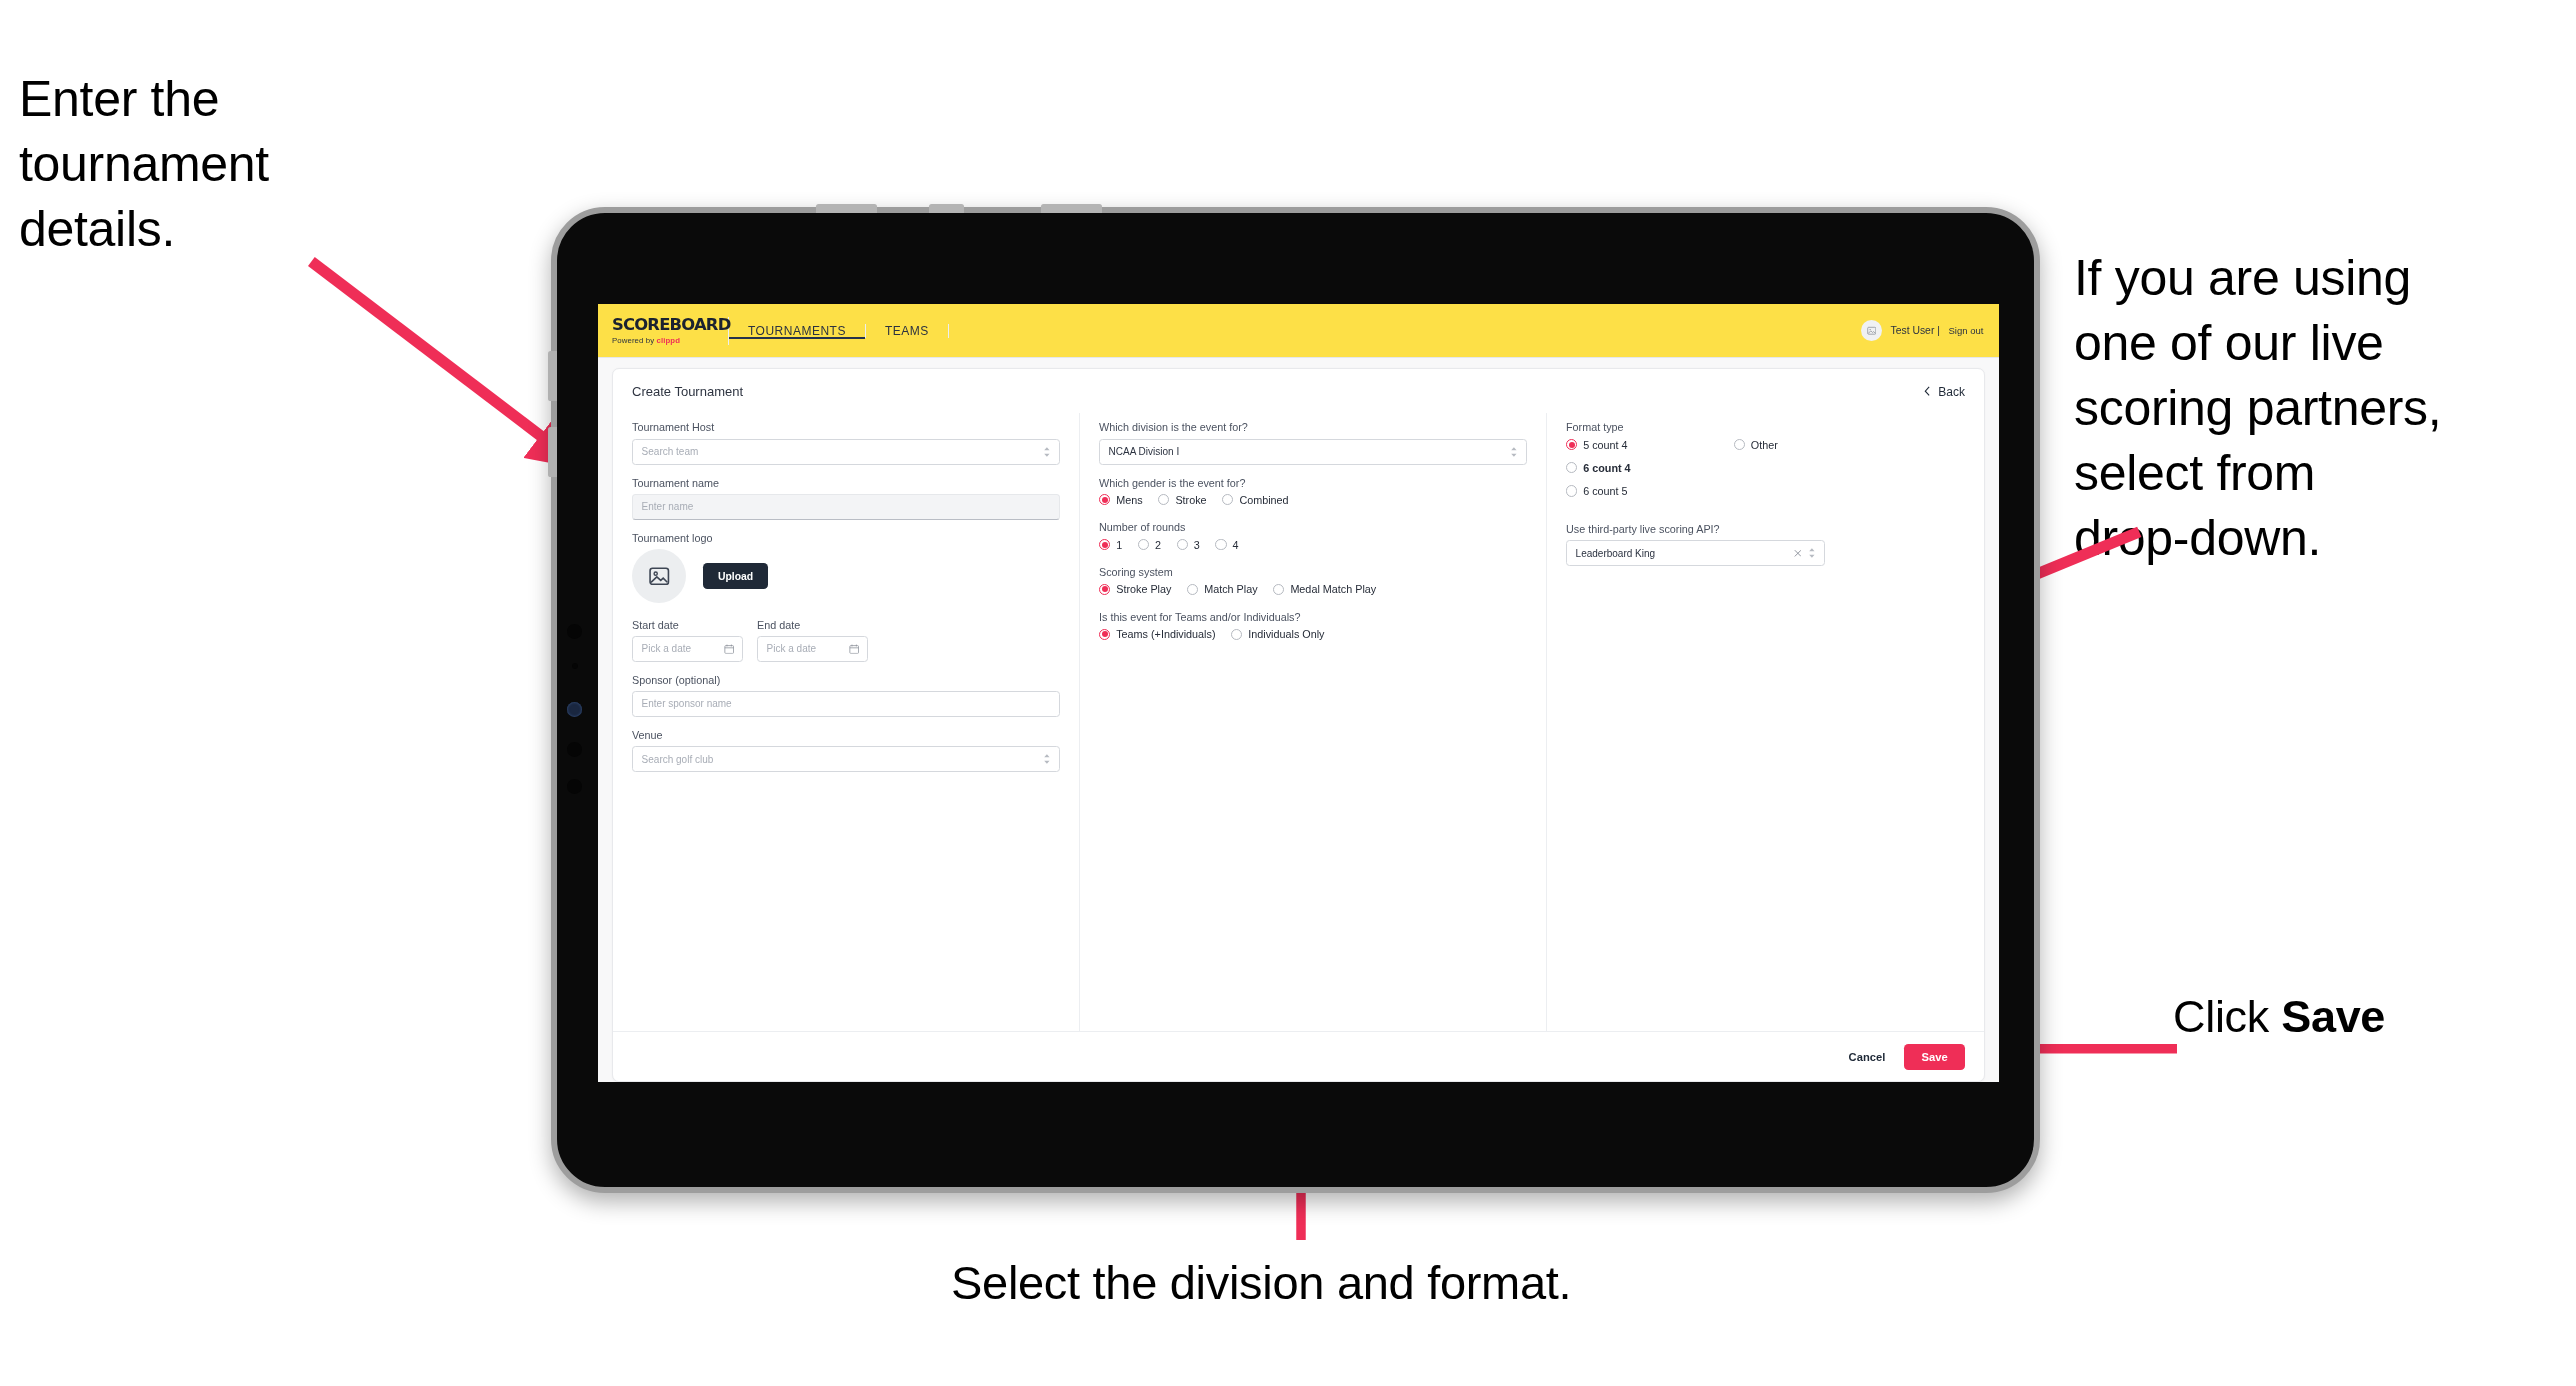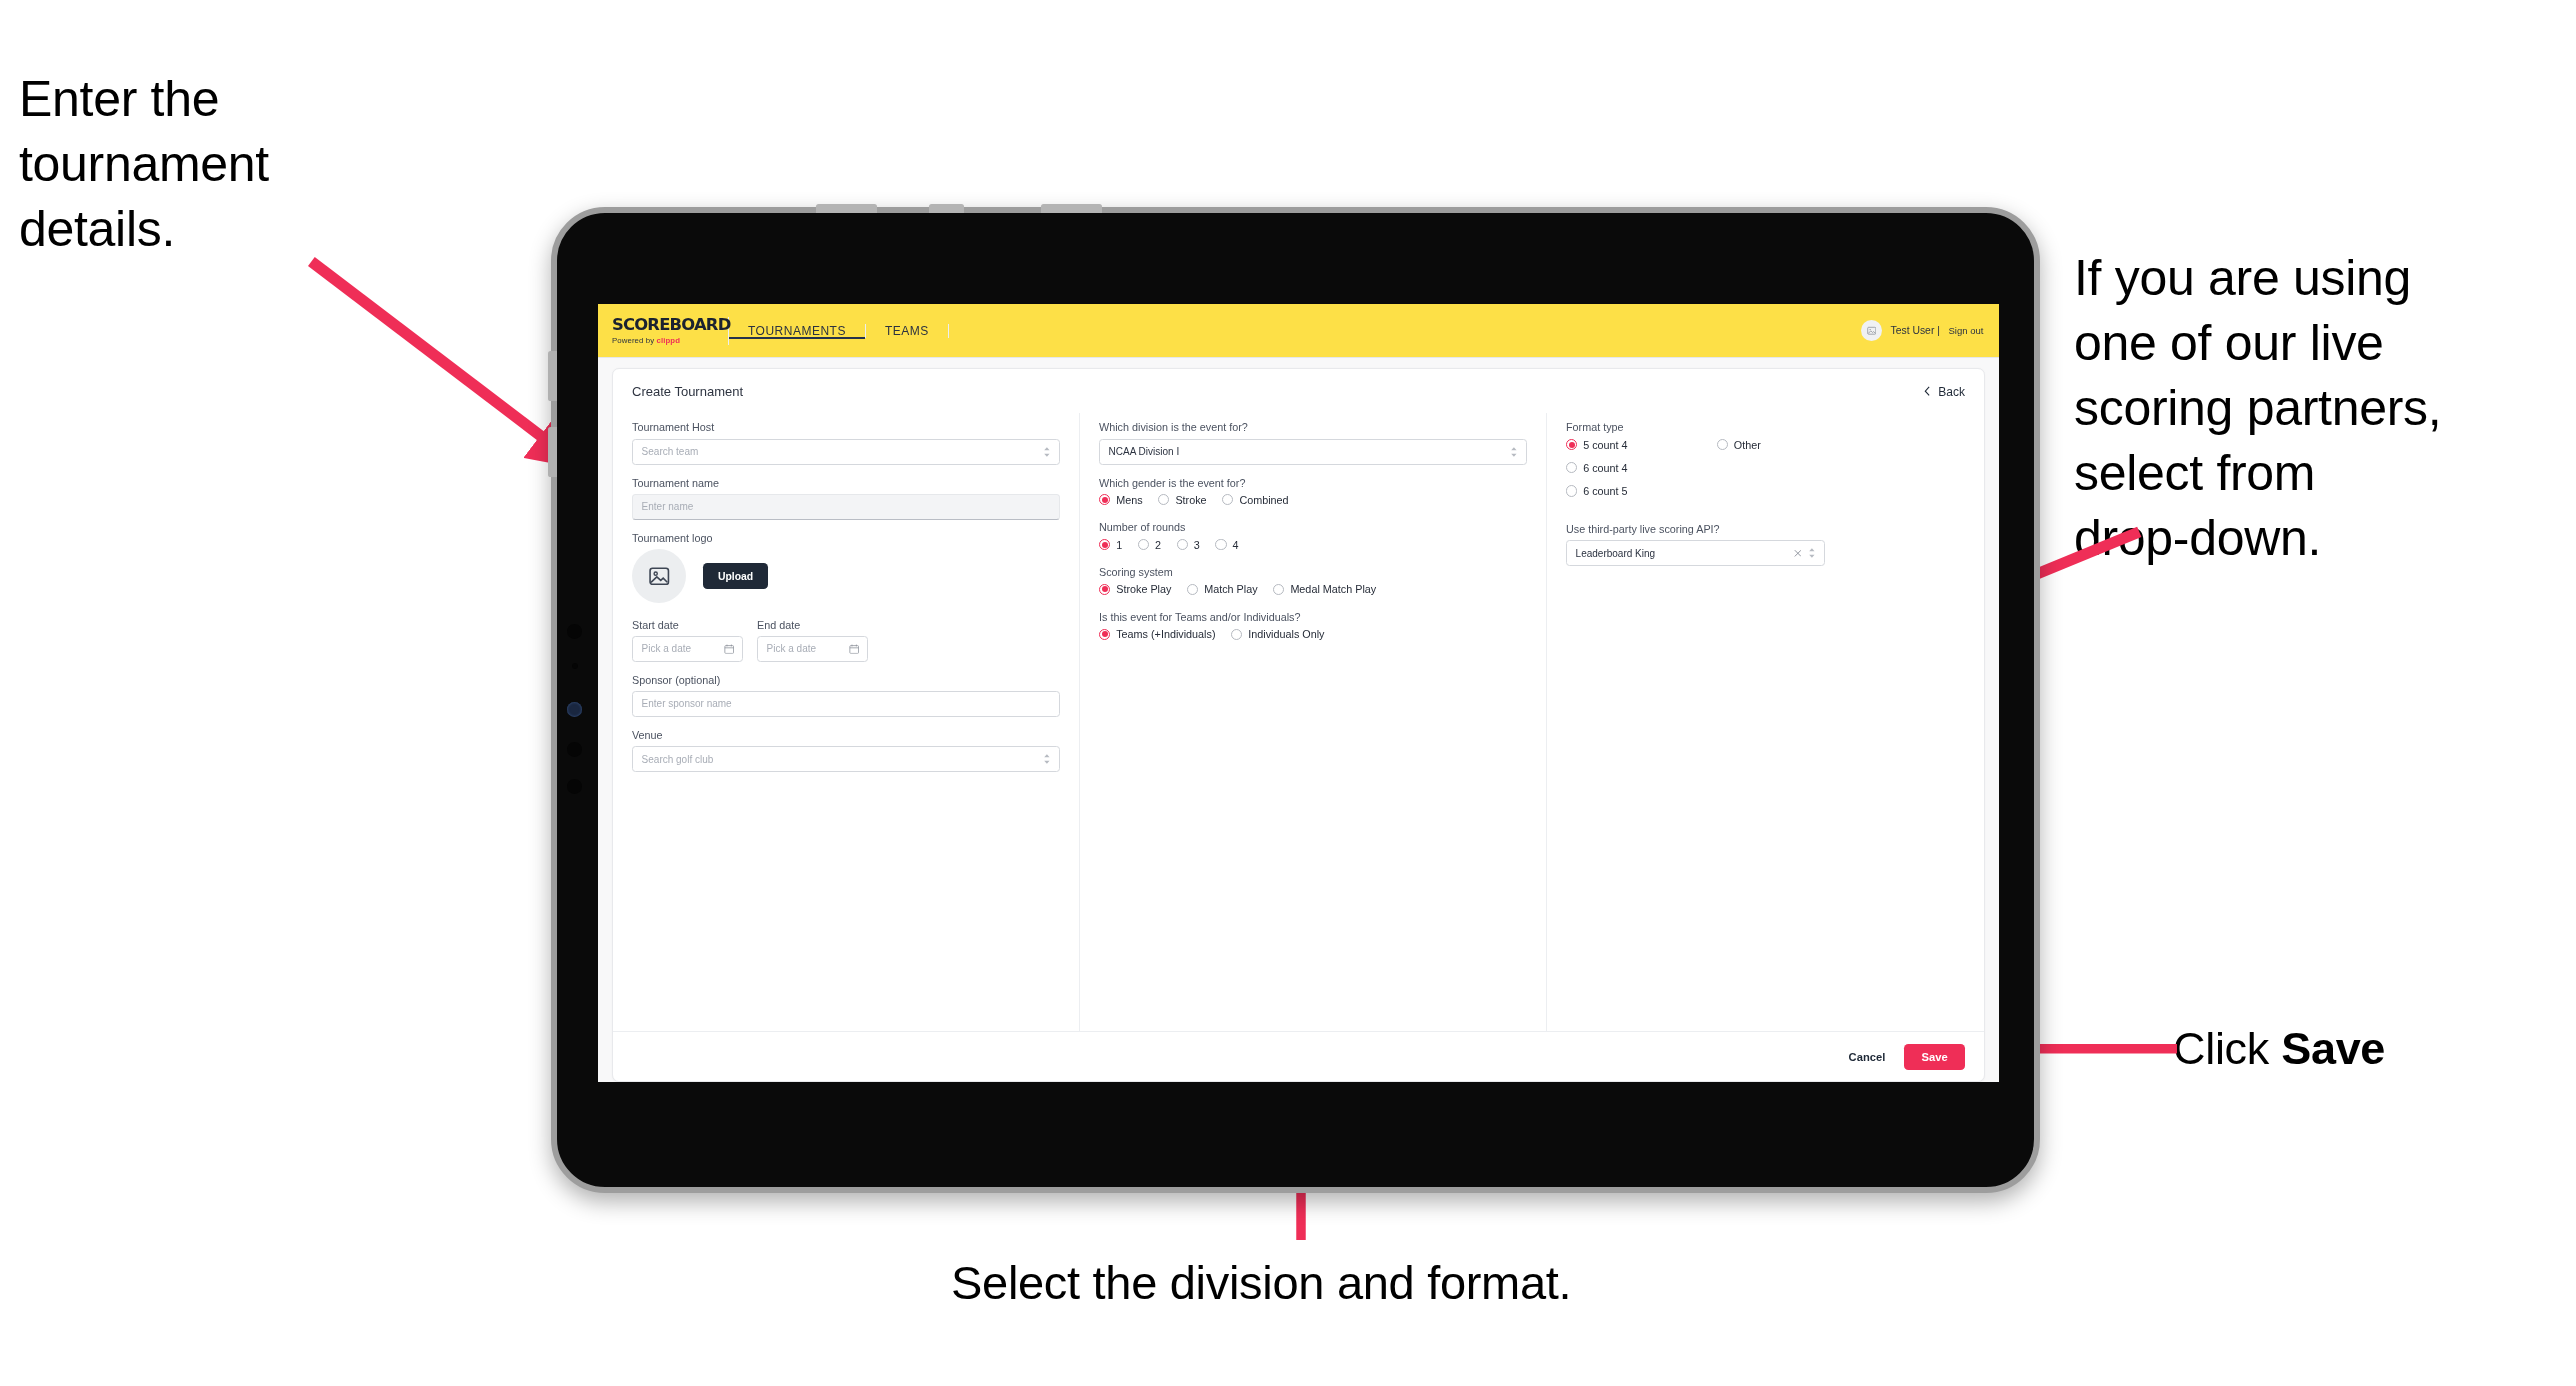--- a/index.html
+++ b/index.html
@@ -17,21 +17,21 @@
     color: #000;
     font-family: "Liberation Sans", sans-serif;
     font-weight: 400;
     line-height: 1.30;
     white-space: pre-line;
     letter-spacing: -0.3px;
   }
   #anno-left  { left: 19px;  top: 67px;  font-size: 50px; width: 372px; }
   #anno-right { left: 2074px; top: 246px; font-size: 50px; width: 484px; }
   #anno-bottom{ left: 951px; top: 1252px; font-size: 47px; width: 882px; }
-  #anno-save  { left: 2173px; top: 1020px; font-size: 45px; width: 363px; }
+  #anno-save  { left: 2173px; top: 988px; font-size: 45px; width: 363px; }
   #anno-save .bold { font-weight: 700; }
 
   
   .arrow { position: absolute; }
 
   
   #tablet {
     position: absolute;
     left: 551px; top: 207px;
     width: 1489px; height: 986px;
@@ -473,21 +473,21 @@
 
             <div class="col col3">
 
               <div class="flabel">Format type</div>
               <div class="fmtgrid">
                 <div class="fmtcol">
                   <div class="radio sel" style="margin-right:0;">
                     <span class="rdot"></span>
                     <span class="rlabel">5 count 4</span>
                   </div>
-                  <div class="radio" style="margin-right:4px;">
+                  <div class="radio" style="margin-right:18px;font-weight:bold;">
                     <span class="rdot"></span>
                     <span class="rlabel">6 count 4</span>
                   </div>
                   <div class="radio" style="margin-right:0;">
                     <span class="rdot"></span>
                     <span class="rlabel">6 count 5</span>
                   </div>
                 </div>
                 <div class="fmtcol second">
                   <div class="radio" style="margin-right:0;">

